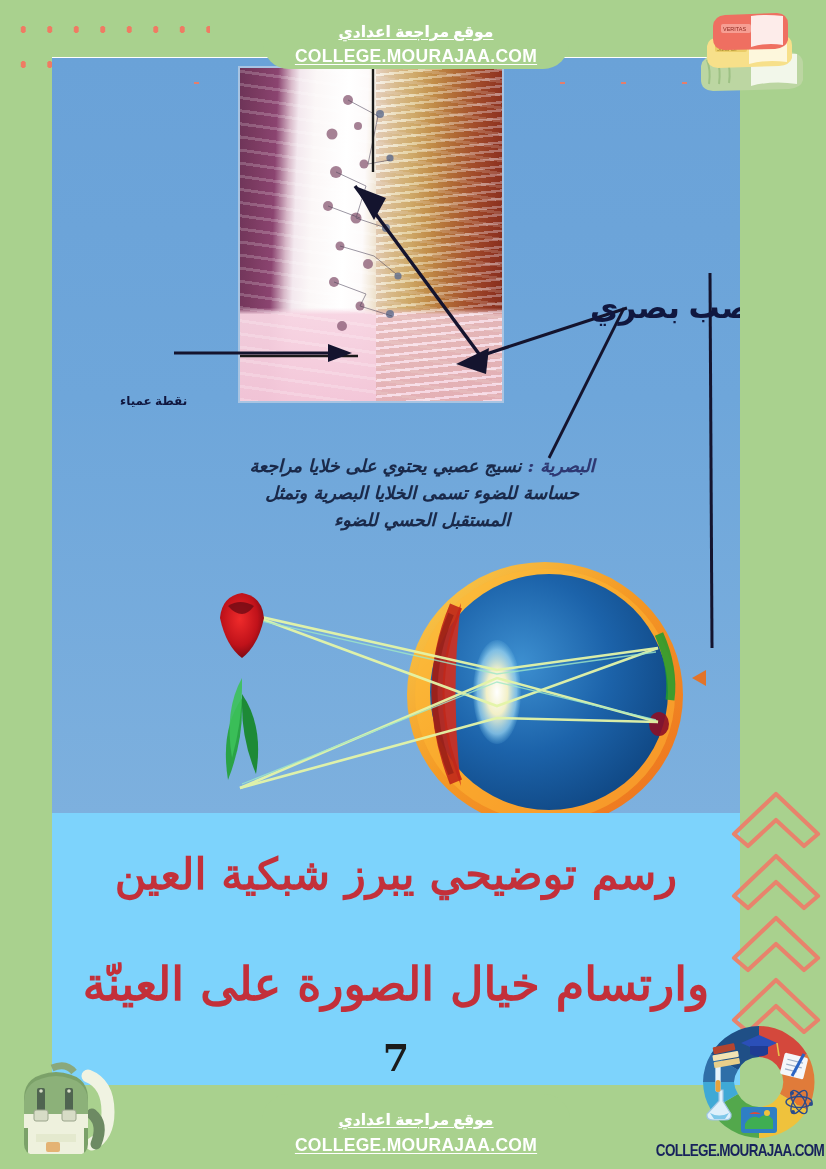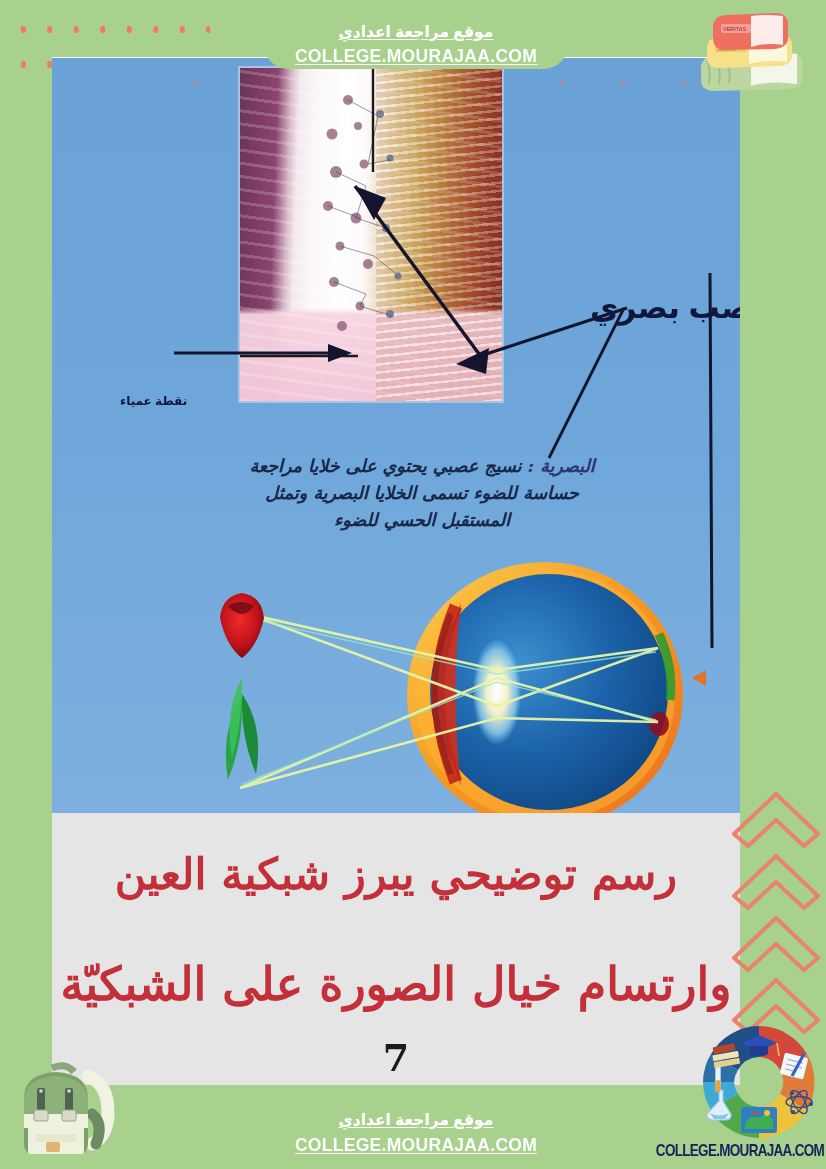--- a/index.html
+++ b/index.html
@@ -156,21 +156,21 @@
     font-size:17.5px;line-height:1.55;
     font-family:"DejaVu Serif",serif;font-style:italic;font-weight:bold;
     text-shadow:.4px .4px 0 rgba(20,32,63,.35);
     opacity:.93;
   }
   .handwriting .hw-term{color:#2a2f6b;}
 
   
   .caption-area{
     position:absolute;left:52px;top:813px;width:688px;height:272px;
-    background:#e5e5e5;z-index:6;overflow:hidden;
+    background:#7dd3fc;z-index:6;overflow:hidden;
   }
   .caption-line{
     position:absolute;width:100%;text-align:center;direction:rtl;
     color:#c3303a;font-weight:bold;
     font-family:"DejaVu Serif",serif;
     white-space:nowrap;
   }
   .caption-1{top:36px;font-size:43px;letter-spacing:-1px;}
   .caption-2{top:144px;font-size:46px;letter-spacing:-1px;}
   .page-number{
@@ -328,21 +328,21 @@
       <path d="M168 560 Q170 538 190 535 Q210 538 212 560 Q206 588 190 600 Q174 588 168 560 Z" fill="url(#gBloom)"></path>
       <path d="M176 548 Q188 540 202 548 Q196 556 190 556 Q183 556 176 548 Z" fill="#6e0a14" opacity=".8"></path>
 
       <polygon points="640,620 654,612 654,628" fill="#e2742a"></polygon>
     </svg>
 
   </div>
 
   <div class="caption-area">
     <div class="caption-line caption-1">رسم توضيحي يبرز شبكية العين</div>
-    <div class="caption-line caption-2">وارتسام خيال الصورة على الشبكيّة</div>
+    <div class="caption-line caption-2">وارتسام خيال الصورة على العينّة</div>
     <div class="page-number">7</div>
   </div>
 
   <svg class="chevrons" viewBox="0 0 100 246">
     <g fill="none" stroke="#e8836c" stroke-width="4.2" stroke-linejoin="round">
       <path d="M8 46 L50 6 L92 46 L78 58 L50 32 L22 58 Z"></path>
       <path d="M8 108 L50 68 L92 108 L78 120 L50 94 L22 120 Z"></path>
       <path d="M8 170 L50 130 L92 170 L78 182 L50 156 L22 182 Z"></path>
       <path d="M8 232 L50 192 L92 232 L78 244 L50 218 L22 244 Z"></path>
     </g>

